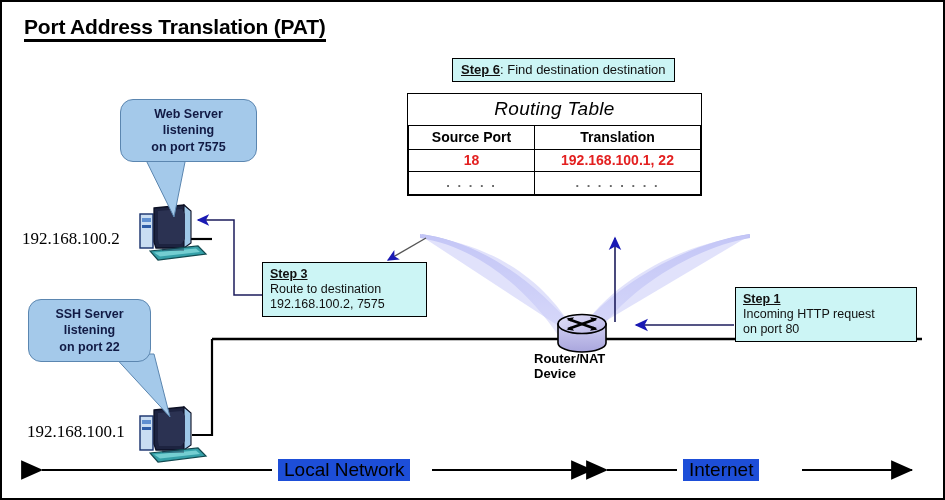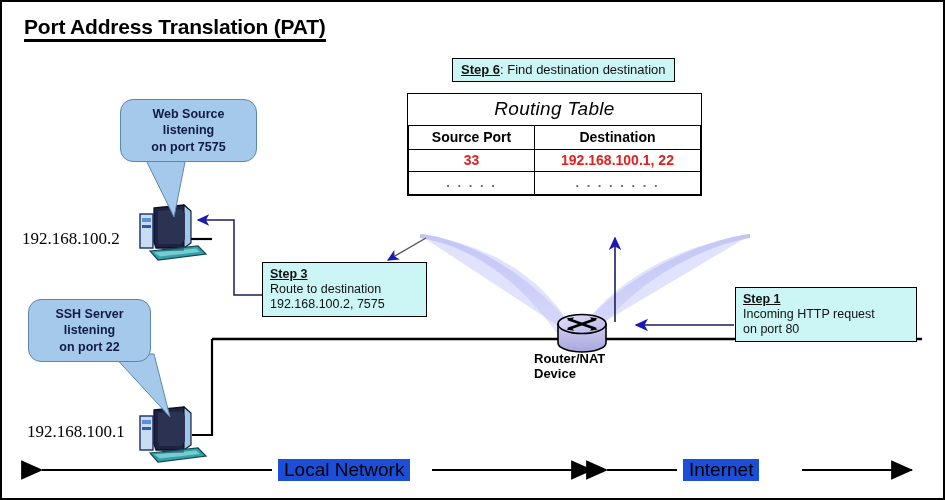--- a/index.html
+++ b/index.html
@@ -229,36 +229,36 @@
   </div>
 
   <div class="abs" id="rtable">
     <table>
       <tbody>
           <tr>
         <td class="cap" colspan="2">Routing Table</td>
       </tr>
       <tr>
         <td class="hd">Source Port</td>
-        <td class="hd">Destination</td>
+        <td class="hd">Translation</td>
       </tr>
       <tr>
-        <td class="dat">33</td>
+        <td class="dat">18</td>
         <td class="dat">192.168.100.1, 22</td>
       </tr>
       <tr>
         <td class="dots">. . . . .</td>
         <td class="dots">. . . . . . . .</td>
       </tr>
     </tbody>
       </table>
   </div>
 
   <div class="abs bubble" style="left:118px;top:97px;width:137px;">
-    <span class="ln">Web Source</span>
+    <span class="ln">Web Server</span>
     <span class="ln">listening</span>
     <span class="ln">on port 7575</span>
   </div>
 
   <div class="abs bubble" style="left:26px;top:297px;width:123px;">
     <span class="ln">SSH Server</span>
     <span class="ln">listening</span>
     <span class="ln">on port 22</span>
   </div>
 

